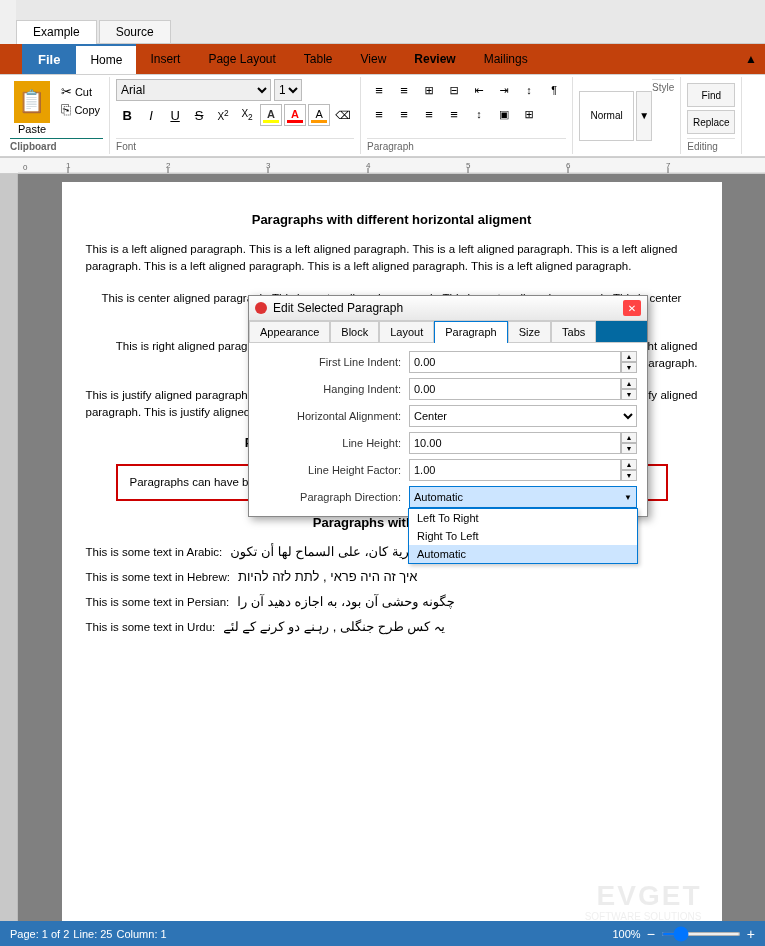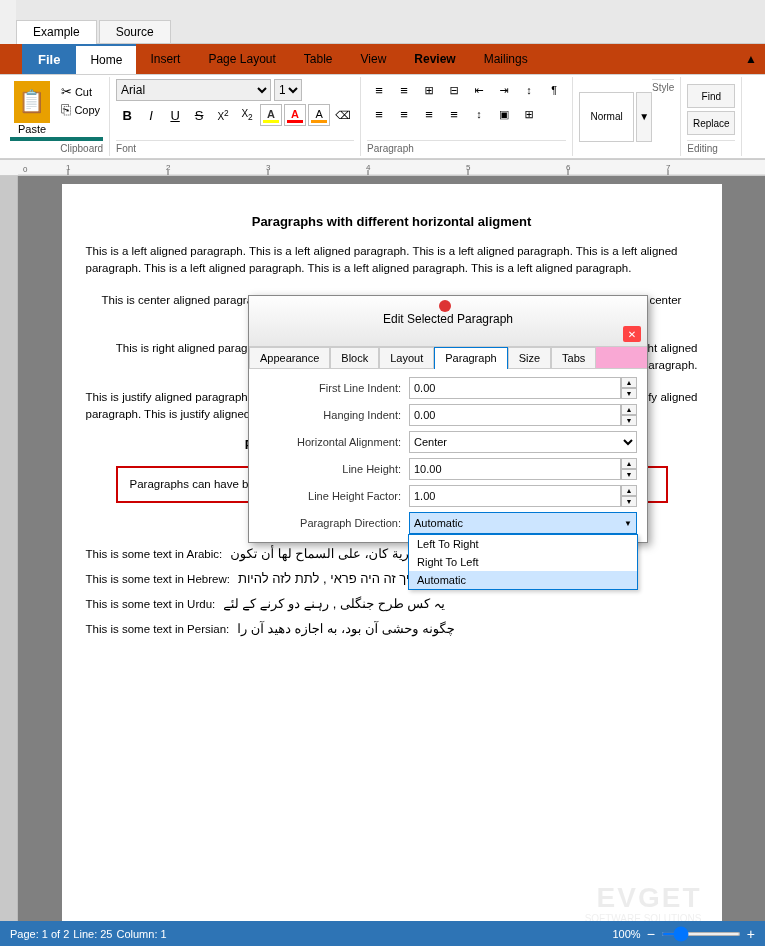--- a/index.html
+++ b/index.html
@@ -41,21 +41,21 @@
           <div style="display:flex; align-items:center; gap:3px; cursor:pointer; padding:1px 3px; font-size:11px;">
             <span style="font-size:13px;">✂</span>
             <span>Cut</span>
           </div>
           <div style="display:flex; align-items:center; gap:3px; cursor:pointer; padding:1px 3px; font-size:11px;">
             <span style="font-size:13px;">⎘</span>
             <span>Copy</span>
           </div>
         </div>
       </div>
-      <div style="font-size:10px; color:#666; text-align:right; width:100%; border-top:4px solid #0f766e; padding-top:2px;">Clipboard</div>
+      <div style="font-size:10px; color:#666; text-align:left; width:100%; border-top:1px solid #0f766e; padding-top:2px;font-weight:bold;">Clipboard</div>
     </div>
 
     <div style="display:flex; flex-direction:column; border-right:1px solid #e0e0e0; padding:2px 6px; min-width:230px;">
       <div style="display:flex; gap:3px; align-items:center; margin-bottom:3px;">
         <select style="width:155px; height:22px; font-size:12px; border:1px solid #bbb;">
           <option>Arial</option>
         </select>
         <select style="width:28px; height:22px; font-size:12px; border:1px solid #bbb;">
           <option>14</option>
         </select>
@@ -180,45 +180,45 @@
         <span>This is some text in Arabic:</span>
         <span style="margin-left:8px; direction:rtl; font-size:13px;">كيف البرية كان، على السماح لها أن تكون</span>
       </div>
 
       <div style="display:flex; align-items:baseline; margin-bottom:10px; font-size:11.5px; flex-wrap:wrap;">
         <span>This is some text in Hebrew:</span>
         <span style="margin-left:8px; direction:rtl; font-size:13px;">איך זה היה פראי , לתת לזה להיות</span>
       </div>
 
       <div style="display:flex; align-items:baseline; margin-bottom:10px; font-size:11.5px; flex-wrap:wrap;">
+        <span>This is some text in Persian:</span>
+        <span style="margin-left:8px; direction:rtl; font-size:13px;">چگونه وحشی آن بود، به اجازه دهید آن را</span>
+      </div>
+
+      <div style="display:flex; align-items:baseline; margin-bottom:10px; font-size:11.5px; flex-wrap:wrap;">
         <span>This is some text in Urdu:</span>
         <span style="margin-left:8px; direction:rtl; font-size:13px;">یہ کس طرح جنگلی , رہنے دو کرنے کے لئے</span>
       </div>
 
-      <div style="display:flex; align-items:baseline; margin-bottom:10px; font-size:11.5px; flex-wrap:wrap;">
-        <span>This is some text in Persian:</span>
-        <span style="margin-left:8px; direction:rtl; font-size:13px;">چگونه وحشی آن بود، به اجازه دهید آن را</span>
-      </div>
-
       <div style="position:absolute; bottom:20px; right:20px; opacity:0.15; font-size:28px; font-weight:bold; color:#888; letter-spacing:2px;">EVGET</div>
       <div style="position:absolute; bottom:10px; right:20px; opacity:0.1; font-size:10px; color:#666;">SOFTWARE SOLUTIONS</div>
 
     </div>
   </div>
 </div>
 
 <div style="position:fixed; top:295px; left:248px; width:400px; background:#f0f0f0; border:1px solid #888; box-shadow:3px 3px 8px rgba(0,0,0,0.35); z-index:200;">
 
-  <div style="background:linear-gradient(to bottom,#fefefe,#e8e8e8); border-bottom:1px solid #ccc; padding:4px 6px; display:flex; align-items:center; cursor:move;flex-direction:column;">
+  <div style="background:linear-gradient(to bottom,#fefefe,#e8e8e8); border-bottom:1px solid #ccc; padding:4px 6px; display:flex; align-items:center; cursor:move;">
     <div style="width:12px; height:12px; background:#dd3333; border-radius:50%; margin-right:6px;"></div>
     <span style="font-size:12px;">Edit Selected Paragraph</span>
     <button style="margin-left:auto; width:18px; height:16px; background:#f44; border:none; color:white; cursor:pointer; font-size:10px; border-radius:2px;">✕</button>
   </div>
 
-  <div style="display:flex; background:#f9a8d4; border-bottom:1px solid #ccc;">
+  <div style="display:flex; background:#0369a1; border-bottom:1px solid #ccc;">
     <div style="padding:4px 10px; font-size:11px; cursor:pointer; border:1px solid #ccc; border-bottom:none; background:#f5f5f5;">Appearance</div>
     <div style="padding:4px 10px; font-size:11px; cursor:pointer; border:1px solid #ccc; border-bottom:none; background:#f5f5f5;">Block</div>
     <div style="padding:4px 10px; font-size:11px; cursor:pointer; border:1px solid #ccc; border-bottom:none; background:#f5f5f5;">Layout</div>
     <div style="padding:4px 10px; font-size:11px; cursor:pointer; border:1px solid #0078d4; border-bottom:none; background:#fff; font-weight:normal; margin-bottom:-1px;">Paragraph</div>
     <div style="padding:4px 10px; font-size:11px; cursor:pointer; border:1px solid #ccc; border-bottom:none; background:#f5f5f5;">Size</div>
     <div style="padding:4px 10px; font-size:11px; cursor:pointer; border:1px solid #ccc; border-bottom:none; background:#f5f5f5;">Tabs</div>
   </div>
 
   <div style="background:#fff; padding:8px 10px;">
 

